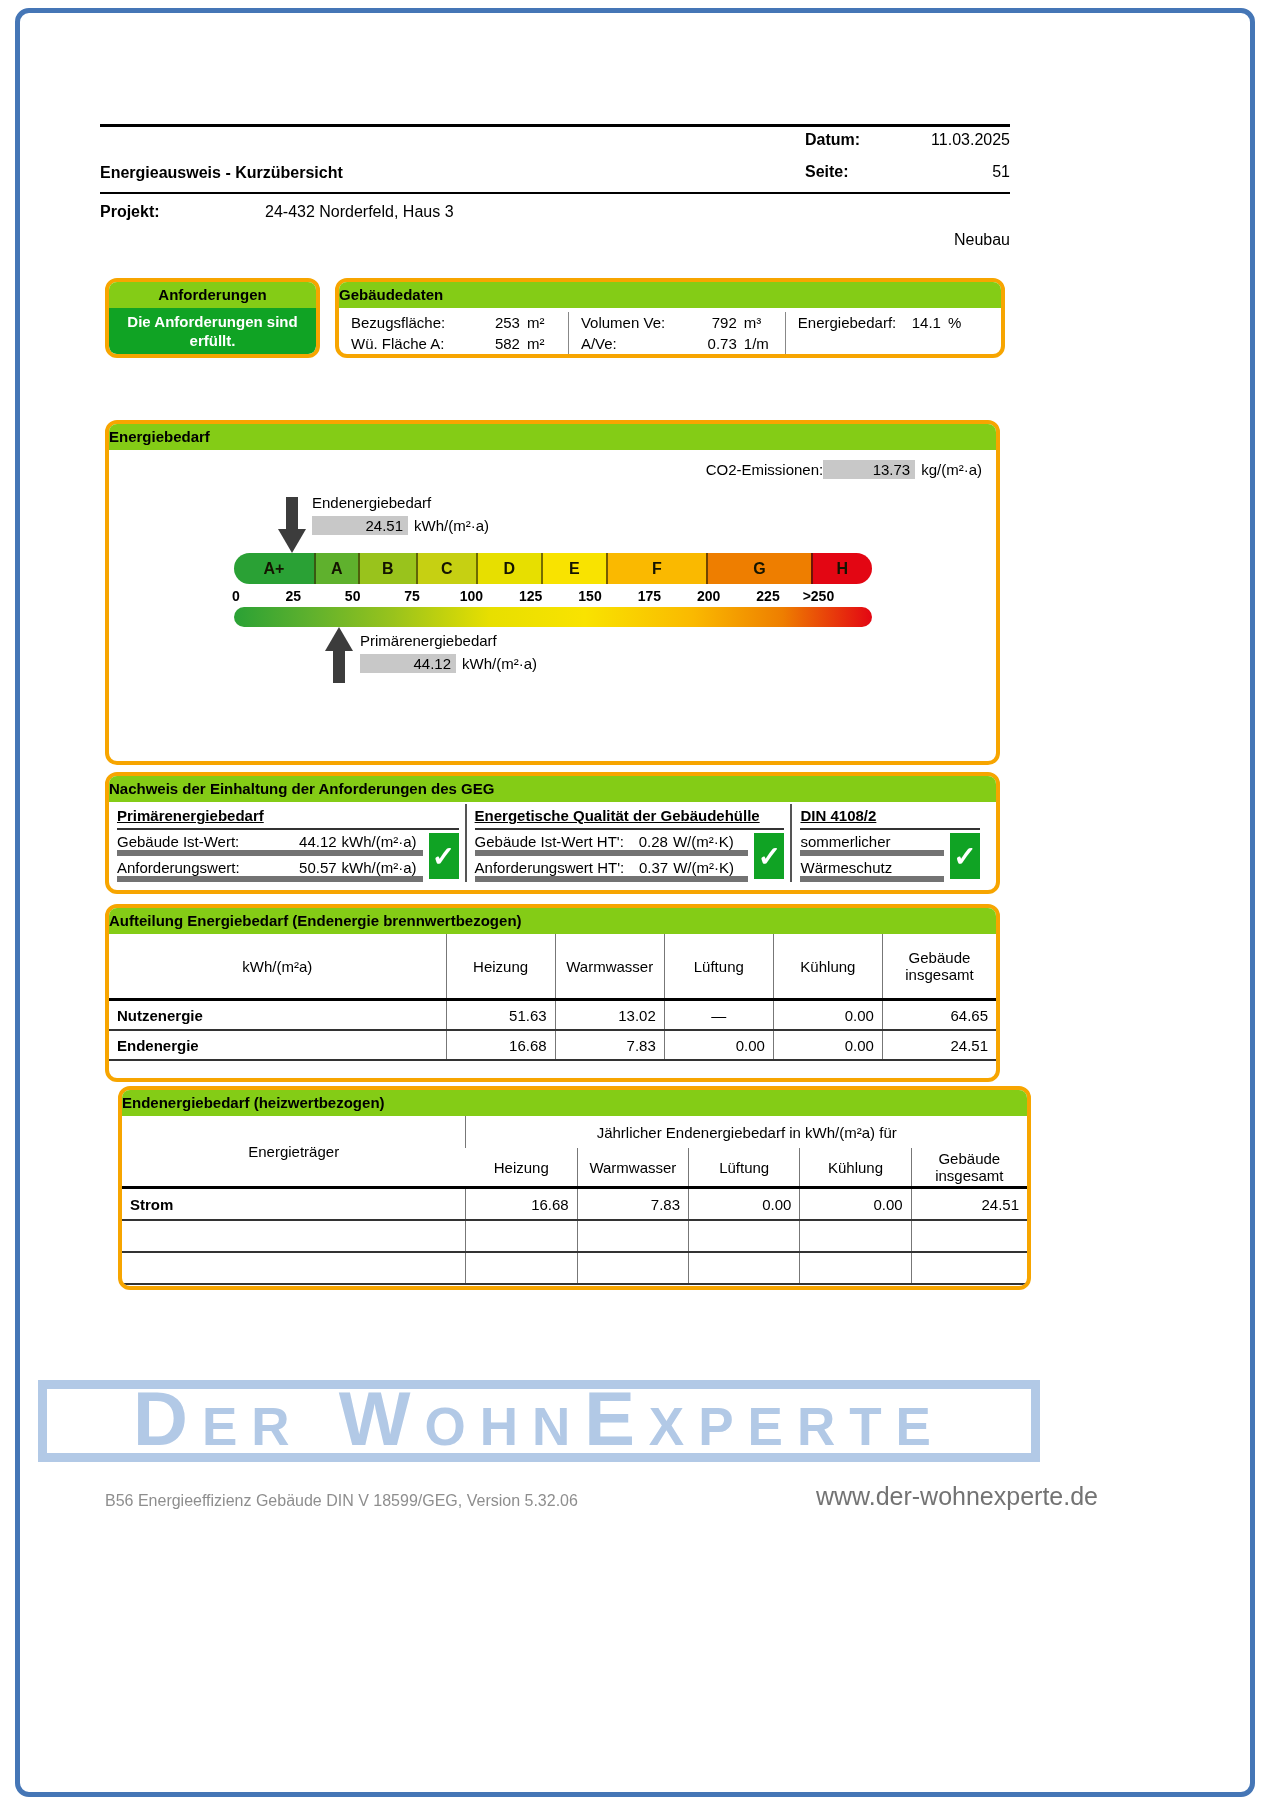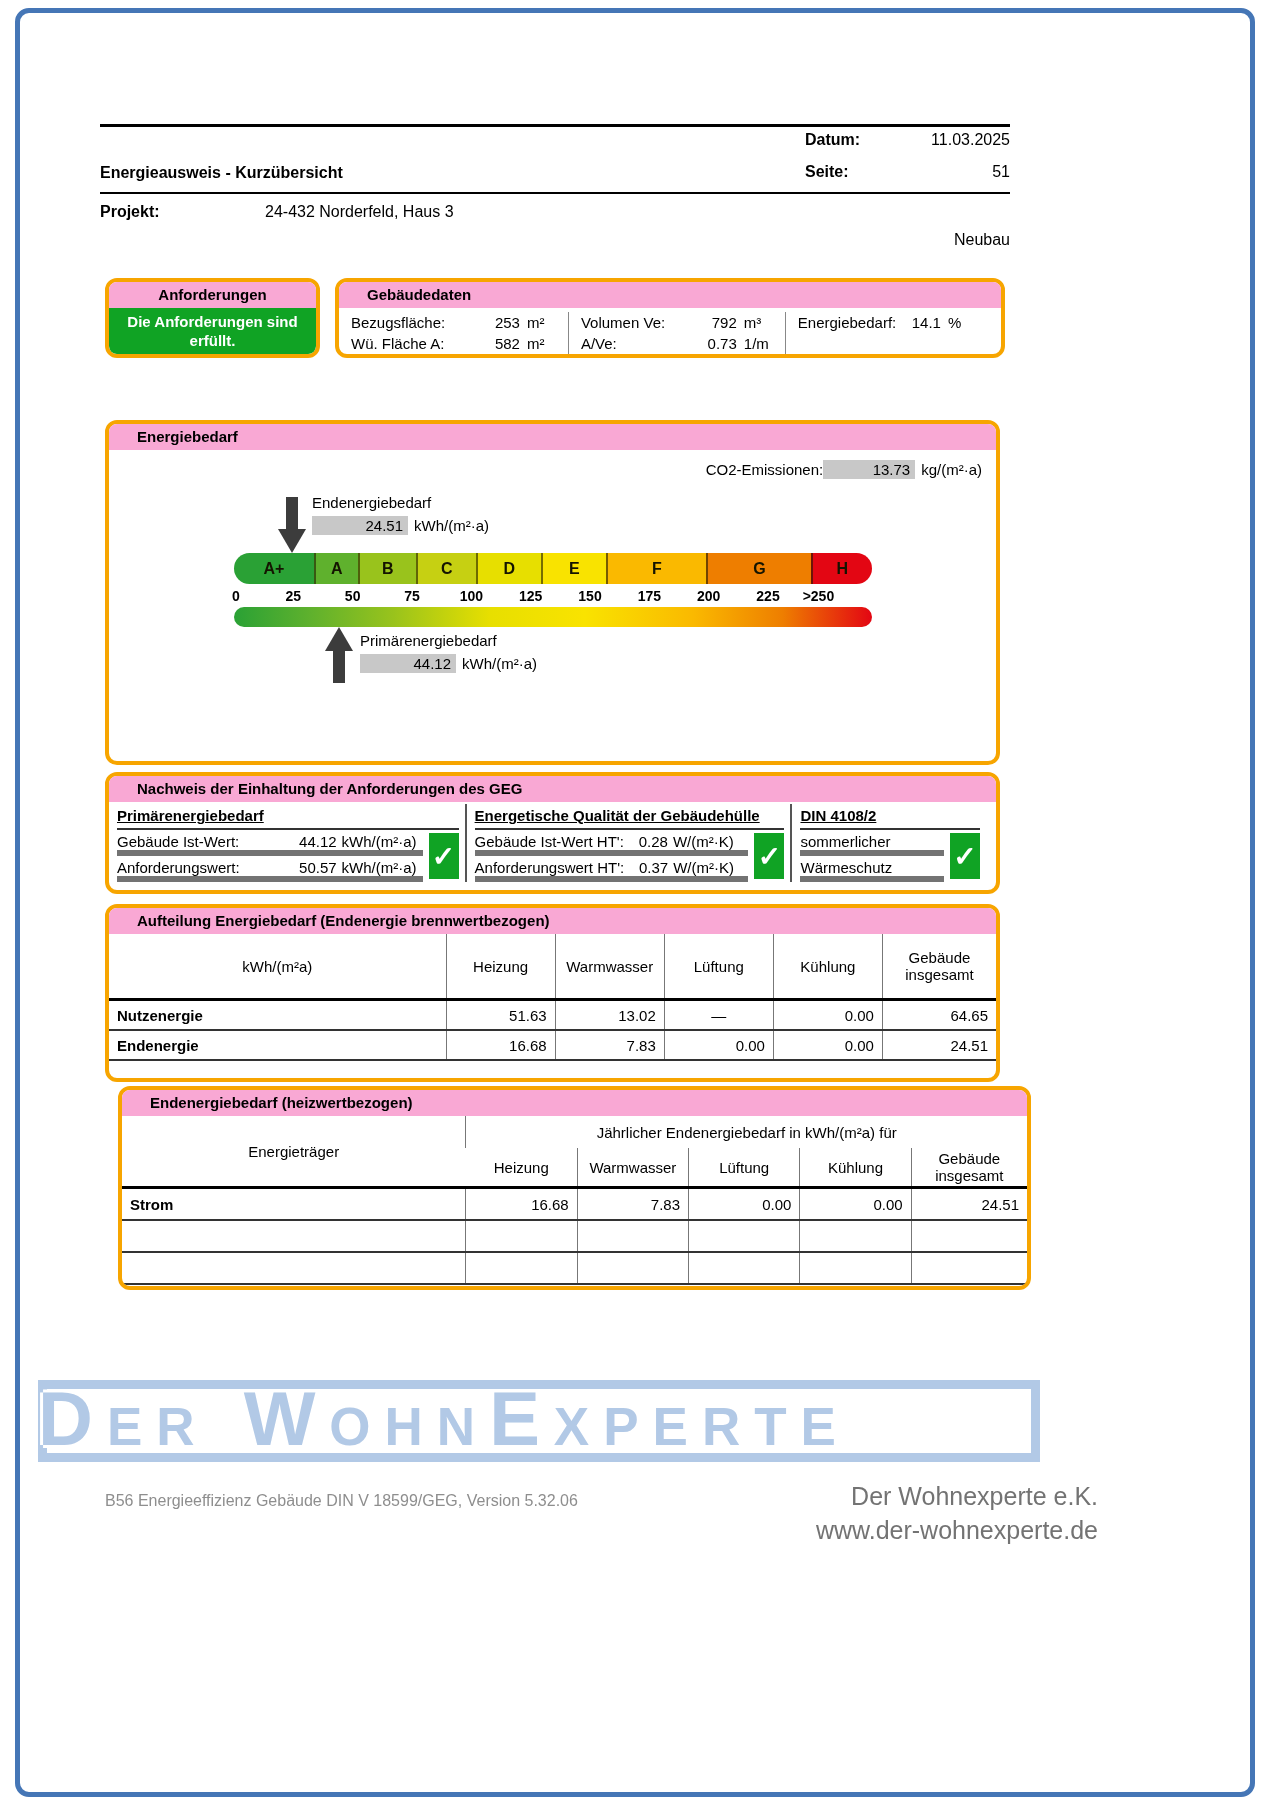--- a/index.html
+++ b/index.html
@@ -13,21 +13,21 @@
   .doc-subtitle{position:absolute;top:164px;left:0;font-size:16px;font-weight:bold}
   .meta-label{position:absolute;left:705px;font-size:16px;font-weight:bold}
   .meta-value{position:absolute;right:0;font-size:16px;}
   #datum-label,#datum-value{top:131px}
   #seite-label,#seite-value{top:163px}
   .projekt-label{position:absolute;top:203px;left:0;font-weight:bold;font-size:16px}
   .projekt-value{position:absolute;top:203px;left:165px;font-size:16px}
   .neubau{position:absolute;top:231px;right:0;font-size:16px}
 
   .obox{position:absolute;border:4px solid #f7a500;border-radius:12px;background:#fff;box-sizing:border-box;overflow:hidden}
-  .obox-head{background:#f9a8d4;font-weight:bold;font-size:15px;padding:4px 28px;height:26px;box-sizing:border-box;line-height:18px}
+  .obox-head{background:#84cc16;font-weight:bold;font-size:15px;padding:4px 0;height:26px;box-sizing:border-box;line-height:18px}
 
   #req-box{left:5px;top:278px;width:215px;height:80px}
   #req-box .obox-head{text-align:center}
   .req-status{background:#10a324;color:#fff;font-weight:bold;font-size:15px;text-align:center;height:46px;padding:4px 16px;box-sizing:border-box;line-height:19px;border-radius:0 0 7px 7px}
 
   #gd-box{left:235px;top:278px;width:670px;height:80px}
   .gd-cols{display:flex;padding:4px 12px;font-size:15px}
   .gd-col{box-sizing:border-box;padding-right:12px}
   .gd-col:nth-child(1){width:34%}
   .gd-col:nth-child(2){width:34%;border-left:1px solid #888;padding-left:12px}
@@ -89,21 +89,21 @@
   .etable td.num{text-align:right}
   .etable td.ctr{text-align:center}
   #t1 thead th{height:62px}
   #t2 thead th.span-h{height:30px}
   #t2 thead tr.cols th{height:36px}
   #t2 th.c0{border-bottom:3px solid #000}
   #t2 tbody td{height:24px}
 
   .logo{position:absolute;left:38px;top:1368px;width:1002px;height:104px}
   .logo-frame{position:absolute;left:0;right:0;top:12px;bottom:10px;border:9px solid #b2c9e6;box-sizing:border-box}
-  .logo-text{position:absolute;width:100%;top:0;font-variant:small-caps;font-weight:bold;font-size:76px;line-height:102px;letter-spacing:14px;color:#b2c9e6;
+  .logo-text{position:absolute;width:100%;text-align:center;top:0;font-variant:small-caps;font-weight:bold;font-size:76px;line-height:102px;letter-spacing:14px;color:#b2c9e6;
     text-shadow:3px 0 0 #fff,-3px 0 0 #fff,0 3px 0 #fff,0 -3px 0 #fff}
   .version{position:absolute;left:105px;top:1492px;font-size:16px;color:#8e8e8e}
   .footer-right{position:absolute;right:182px;top:1479px;text-align:right;font-size:25px;color:#737373;line-height:34px}
 </style>
 </head>
 <body>
 
 <div class="blue-frame"></div>
 
 <div class="content">
@@ -361,15 +361,14 @@
       </table>
   </div>
 </div>
 
 <div class="logo">
   <div class="logo-frame"></div>
   <div class="logo-text">Der WohnExperte</div>
 </div>
 <div class="version">B56 Energieeffizienz Gebäude DIN V 18599/GEG, Version 5.32.06</div>
 <div class="footer-right">
-  <div>Der Wohnexperte e.K.</div>
   <div>www.der-wohnexperte.de</div>
 </div>
 
 </body></html>

